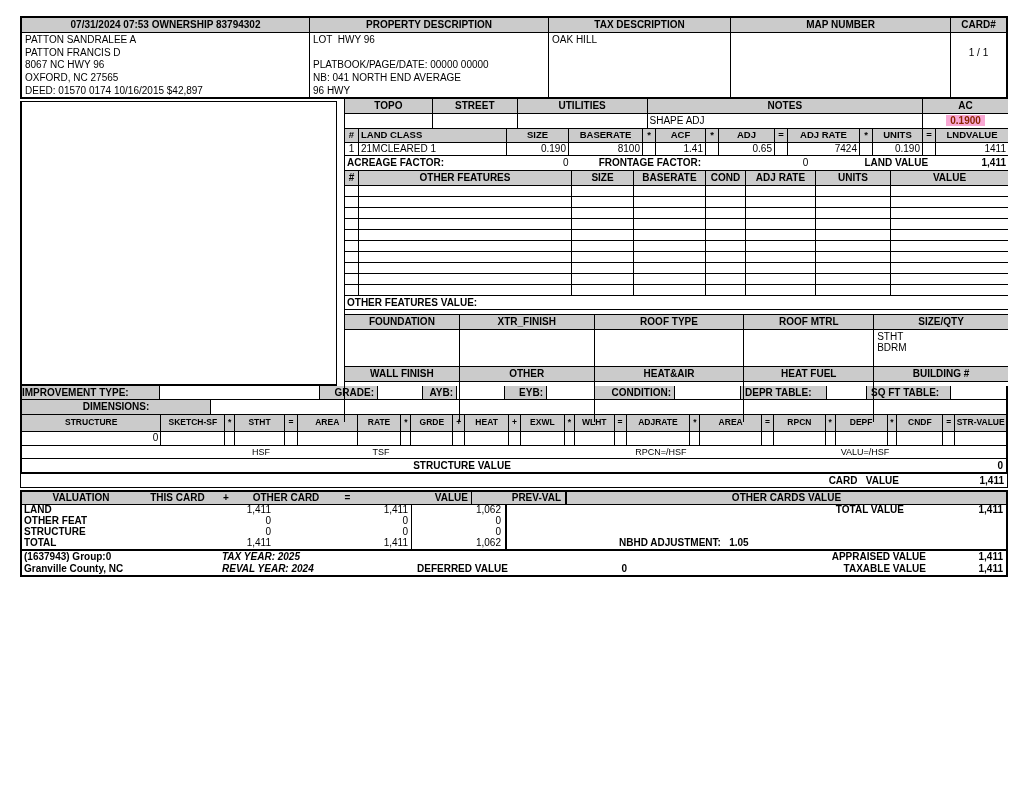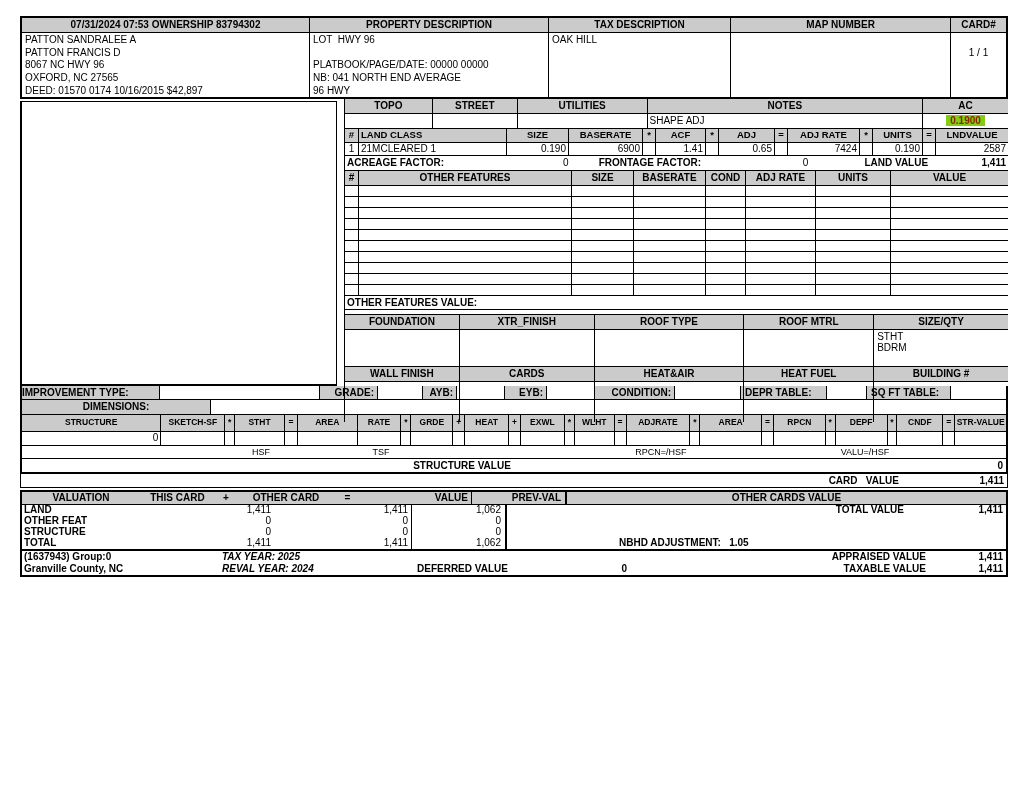--- a/index.html
+++ b/index.html
@@ -30,21 +30,21 @@
   .land-h .cell { height: 13px; line-height: 12px; font-size: 9.5px; }
   .land-d .cell { height: 12px; line-height: 11px; }
   .acre  .cell { height: 14px; line-height: 13px; border-right: none; }
   .of-h  .cell { height: 14px; line-height: 13px; }
   .of-r  .cell { height: 10px; }
   .of-v { height: 14px; line-height: 13px; padding-left: 2px; }
   .gap { height: 5px; border-bottom: 1px solid #000; background: #fff; }
   .bld-h .cell { height: 14px; line-height: 13px; text-align: center; }
   .bld-b1 .cell { height: 36px; line-height: 11px; }
   .bld-b2 .cell { height: 40px; }
-  .hl { background: #84cc16; color: #8b2500; font-weight: bold; padding: 0 4px; }
+  .hl { background: #f9a8d4; color: #8b2500; font-weight: bold; padding: 0 4px; }
   
   .imp { display: flex; border-left: 2px solid #000; border-right: 2px solid #000; border-bottom: 1px solid #000; height: 14px; line-height: 13px; }
   .imp .lab { background: #cbcbcb; font-weight: bold; border-right: 1px solid #000; padding-right: 3px; text-align: right; overflow: hidden; white-space: nowrap; }
   .imp .box { background: #fff; border-right: 1px solid #000; }
   .dim { display: flex; border-left: 2px solid #000; border-right: 2px solid #000; border-bottom: 1px solid #000; height: 15px; line-height: 14px; background: #cbcbcb; }
   .dim .lab { width: 188px; font-weight: bold; text-align: center; }
   .dim .box { flex: 1; background: #fff; border-left: 1px solid #000; }
   
   .st { border-left: 2px solid #000; border-right: 2px solid #000; }
   .st-h { display: flex; border-bottom: 1px solid #000; }
@@ -164,31 +164,31 @@
         <div class="cell hdr c" style="width:72px">ADJ RATE</div>
         <div class="cell hdr c" style="width:13px">*</div>
         <div class="cell hdr c" style="width:50px">UNITS</div>
         <div class="cell hdr c" style="width:13px">=</div>
         <div class="cell hdr c" style="width:72px;border-right:none">LNDVALUE</div>
       </div>
       <div class="row land-d">
         <div class="cell c" style="width:14px">1</div>
         <div class="cell" style="width:148px;padding-left:2px">21MCLEARED 1</div>
         <div class="cell r" style="width:62px;padding-right:2px">0.190</div>
-        <div class="cell r" style="width:74px;padding-right:2px">6900</div>
+        <div class="cell r" style="width:74px;padding-right:2px">8100</div>
         <div class="cell" style="width:13px"></div>
         <div class="cell r" style="width:50px;padding-right:2px">1.41</div>
         <div class="cell" style="width:13px"></div>
         <div class="cell r" style="width:56px;padding-right:2px">0.65</div>
         <div class="cell" style="width:13px"></div>
         <div class="cell r" style="width:72px;padding-right:2px">7424</div>
         <div class="cell" style="width:13px"></div>
         <div class="cell r" style="width:50px;padding-right:2px">0.190</div>
         <div class="cell" style="width:13px"></div>
-        <div class="cell r" style="width:72px;padding-right:2px;border-right:none">2587</div>
+        <div class="cell r" style="width:72px;padding-right:2px;border-right:none">1411</div>
       </div>
       <div class="row acre">
         <div class="cell b" style="width:150px;padding-left:2px">ACREAGE FACTOR:</div>
         <div class="cell r" style="width:74px">0</div>
         <div class="cell b" style="width:180px;padding-left:30px">FRONTAGE FACTOR:</div>
         <div class="cell r" style="width:60px">0</div>
         <div class="cell b r" style="width:120px">LAND VALUE</div>
         <div class="cell b r" style="width:80px;padding-right:2px">1,411</div>
       </div>
 
@@ -318,21 +318,21 @@
         <div class="cell" style="width:135px"></div>
         <div class="cell" style="width:150px"></div>
         <div class="cell" style="width:130px"></div>
         <div class="cell" style="width:134px;border-right:none;padding:1px 0 0 3px">
           <div>STHT</div>
           <div>BDRM</div>
         </div>
       </div>
       <div class="row bld-h">
         <div class="cell hdr" style="width:115px">WALL FINISH</div>
-        <div class="cell hdr" style="width:135px">CARDS</div>
+        <div class="cell hdr" style="width:135px">OTHER</div>
         <div class="cell hdr" style="width:150px">HEAT&amp;AIR</div>
         <div class="cell hdr" style="width:130px">HEAT FUEL</div>
         <div class="cell hdr" style="width:134px;border-right:none">BUILDING #</div>
       </div>
       <div class="row bld-b2" style="border-bottom:none">
         <div class="cell" style="width:115px"></div>
         <div class="cell" style="width:135px"></div>
         <div class="cell" style="width:150px"></div>
         <div class="cell" style="width:130px"></div>
         <div class="cell" style="width:134px;border-right:none"></div>

